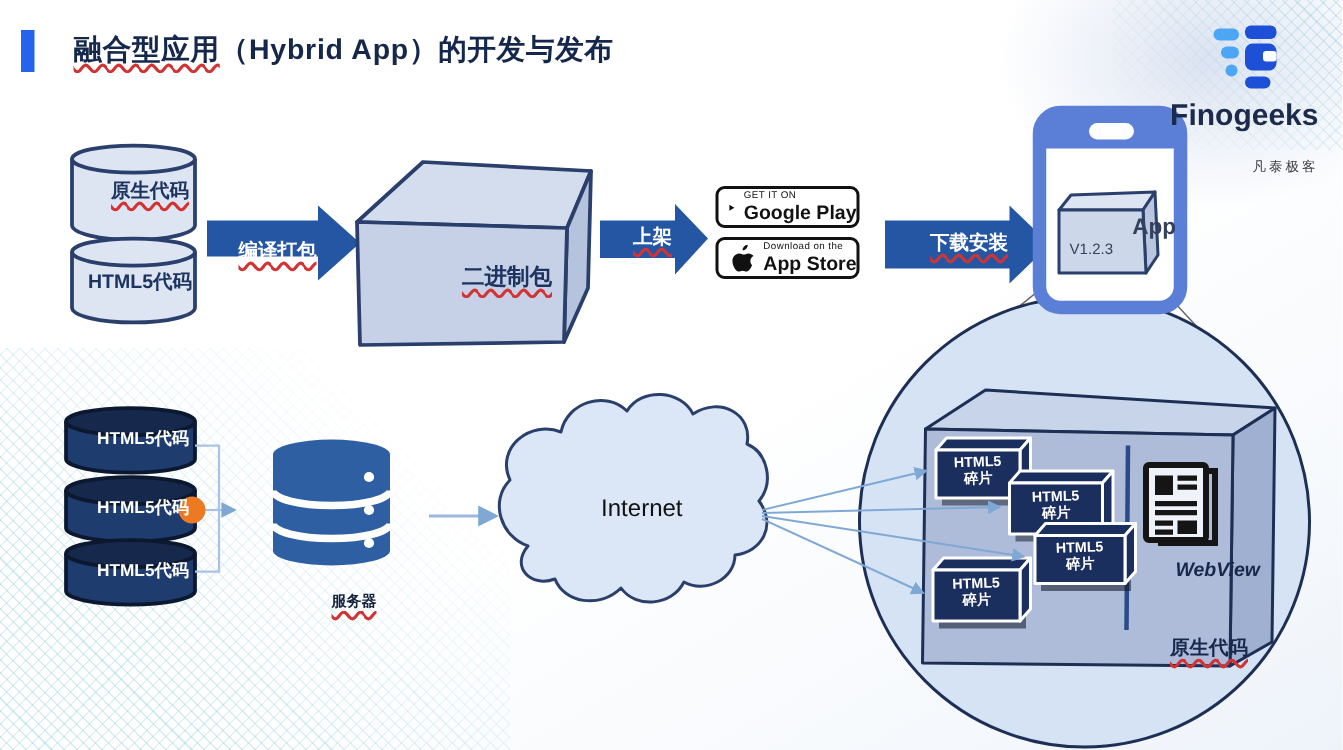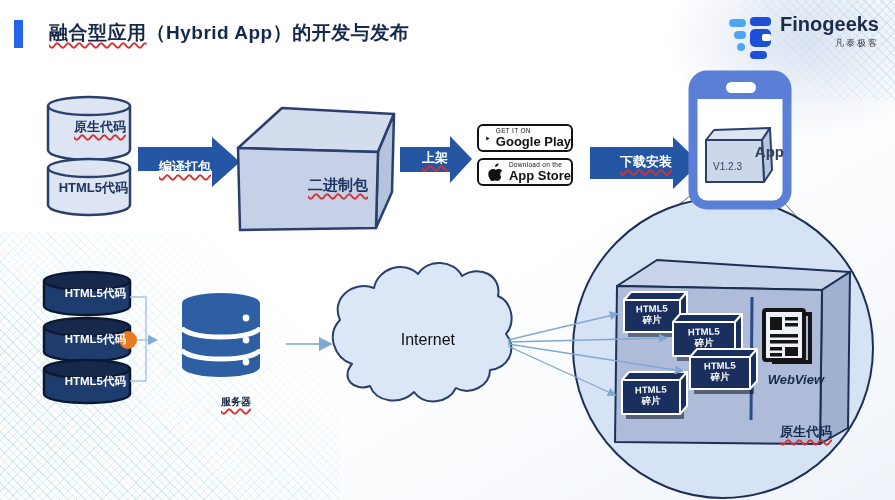--- a/index.html
+++ b/index.html
@@ -23,33 +23,33 @@
   .glow-tr{position:absolute;right:-50px;top:-60px;width:280px;height:200px;pointer-events:none;
     background:radial-gradient(closest-side,rgba(185,200,228,.5),transparent);}
   svg.diagram{position:absolute;left:0;top:0;}
 
   
   .title-bar{position:absolute;left:14px;top:20px;width:9px;height:28px;background:#2563eb;}
   .page-title{position:absolute;left:33px;top:4px;margin:16px;font-size:19px;font-weight:800;color:#15284b;letter-spacing:.5px;}
   .wavy{text-decoration:underline wavy #d23333;text-decoration-thickness:1.5px;text-underline-offset:3px;}
 
   
-  .logo{position:absolute;right:16px;top:14px;display:flex;align-items:flex-start;gap:7px;}
+  .logo{position:absolute;right:16px;top:14px;display:flex;align-items:center;gap:7px;flex-direction:column;}
   .fg-icon{position:relative;width:46px;height:46px;}
   .fg-icon i{position:absolute;display:block;}
   .fg-b1{left:2px;top:5px;width:17px;height:8px;border-radius:4px;background:#4da6f5;}
   .fg-b2{left:23px;top:3px;width:21px;height:9px;border-radius:4px;background:#1d4fd7;}
   .fg-b3{left:7px;top:17px;width:12px;height:8px;border-radius:4px;background:#4da6f5;}
   .fg-b4{left:23px;top:15px;width:21px;height:18px;border-radius:5px;background:#1d4fd7;}
   .fg-b5{left:35px;top:20px;width:9px;height:7px;border-radius:2px;background:#fdfdfe;}
   .fg-b6{left:10px;top:29px;width:8px;height:8px;border-radius:50%;background:#4da6f5;}
   .fg-b7{left:23px;top:37px;width:17px;height:8px;border-radius:4px;background:#1d4fd7;}
   .logo-text{display:flex;flex-direction:column;align-items:flex-end;}
   .logo-brand{font-size:20px;font-weight:800;color:#1c2b4a;line-height:1;}
-  .logo-sub{font-size:9px;color:#3c3c46;letter-spacing:2px;margin-top:3px;}
+  .logo-sub{font-size:9px;color:#3c3c46;letter-spacing:2px;margin-top:18px;}
 
   
   .lbl{position:absolute;text-align:right;font-weight:700;color:#1d3360;line-height:1.2;}
   .on-arrow{color:#fff;font-size:13px;}
   .white{color:#fff;}
 
   
   .badge{position:absolute;width:96px;height:28px;background:#fff;border:2px solid #111;border-radius:6px;
     display:flex;align-items:center;gap:6px;padding:0 0 0 7px;box-sizing:border-box;}
   .badge-text{display:flex;flex-direction:column;line-height:1;color:#111;}
@@ -263,16 +263,16 @@
       <span>碎片</span>
   </div>
   <div class="frag" style="left:690px;top:360px;width:60px;">
     <span>HTML5</span>
       <span>碎片</span>
   </div>
   <div class="frag" style="left:622px;top:384px;width:58px;">
     <span>HTML5</span>
       <span>碎片</span>
   </div>
-  <div class="lbl" style="left:752px;top:372px;width:72px;font-size:13px;color:#16294d;font-style:italic;">WebView</div>
+  <div class="lbl" style="left:752px;top:372px;width:72px;font-size:13px;color:#16294d;font-style:italic;padding-left:16px;">WebView</div>
   <div class="lbl" style="left:760px;top:424px;width:72px;font-size:13px;color:#16294d;"><span class="wavy">原生代码</span></div>
 
 </div>
 
 </body></html>

